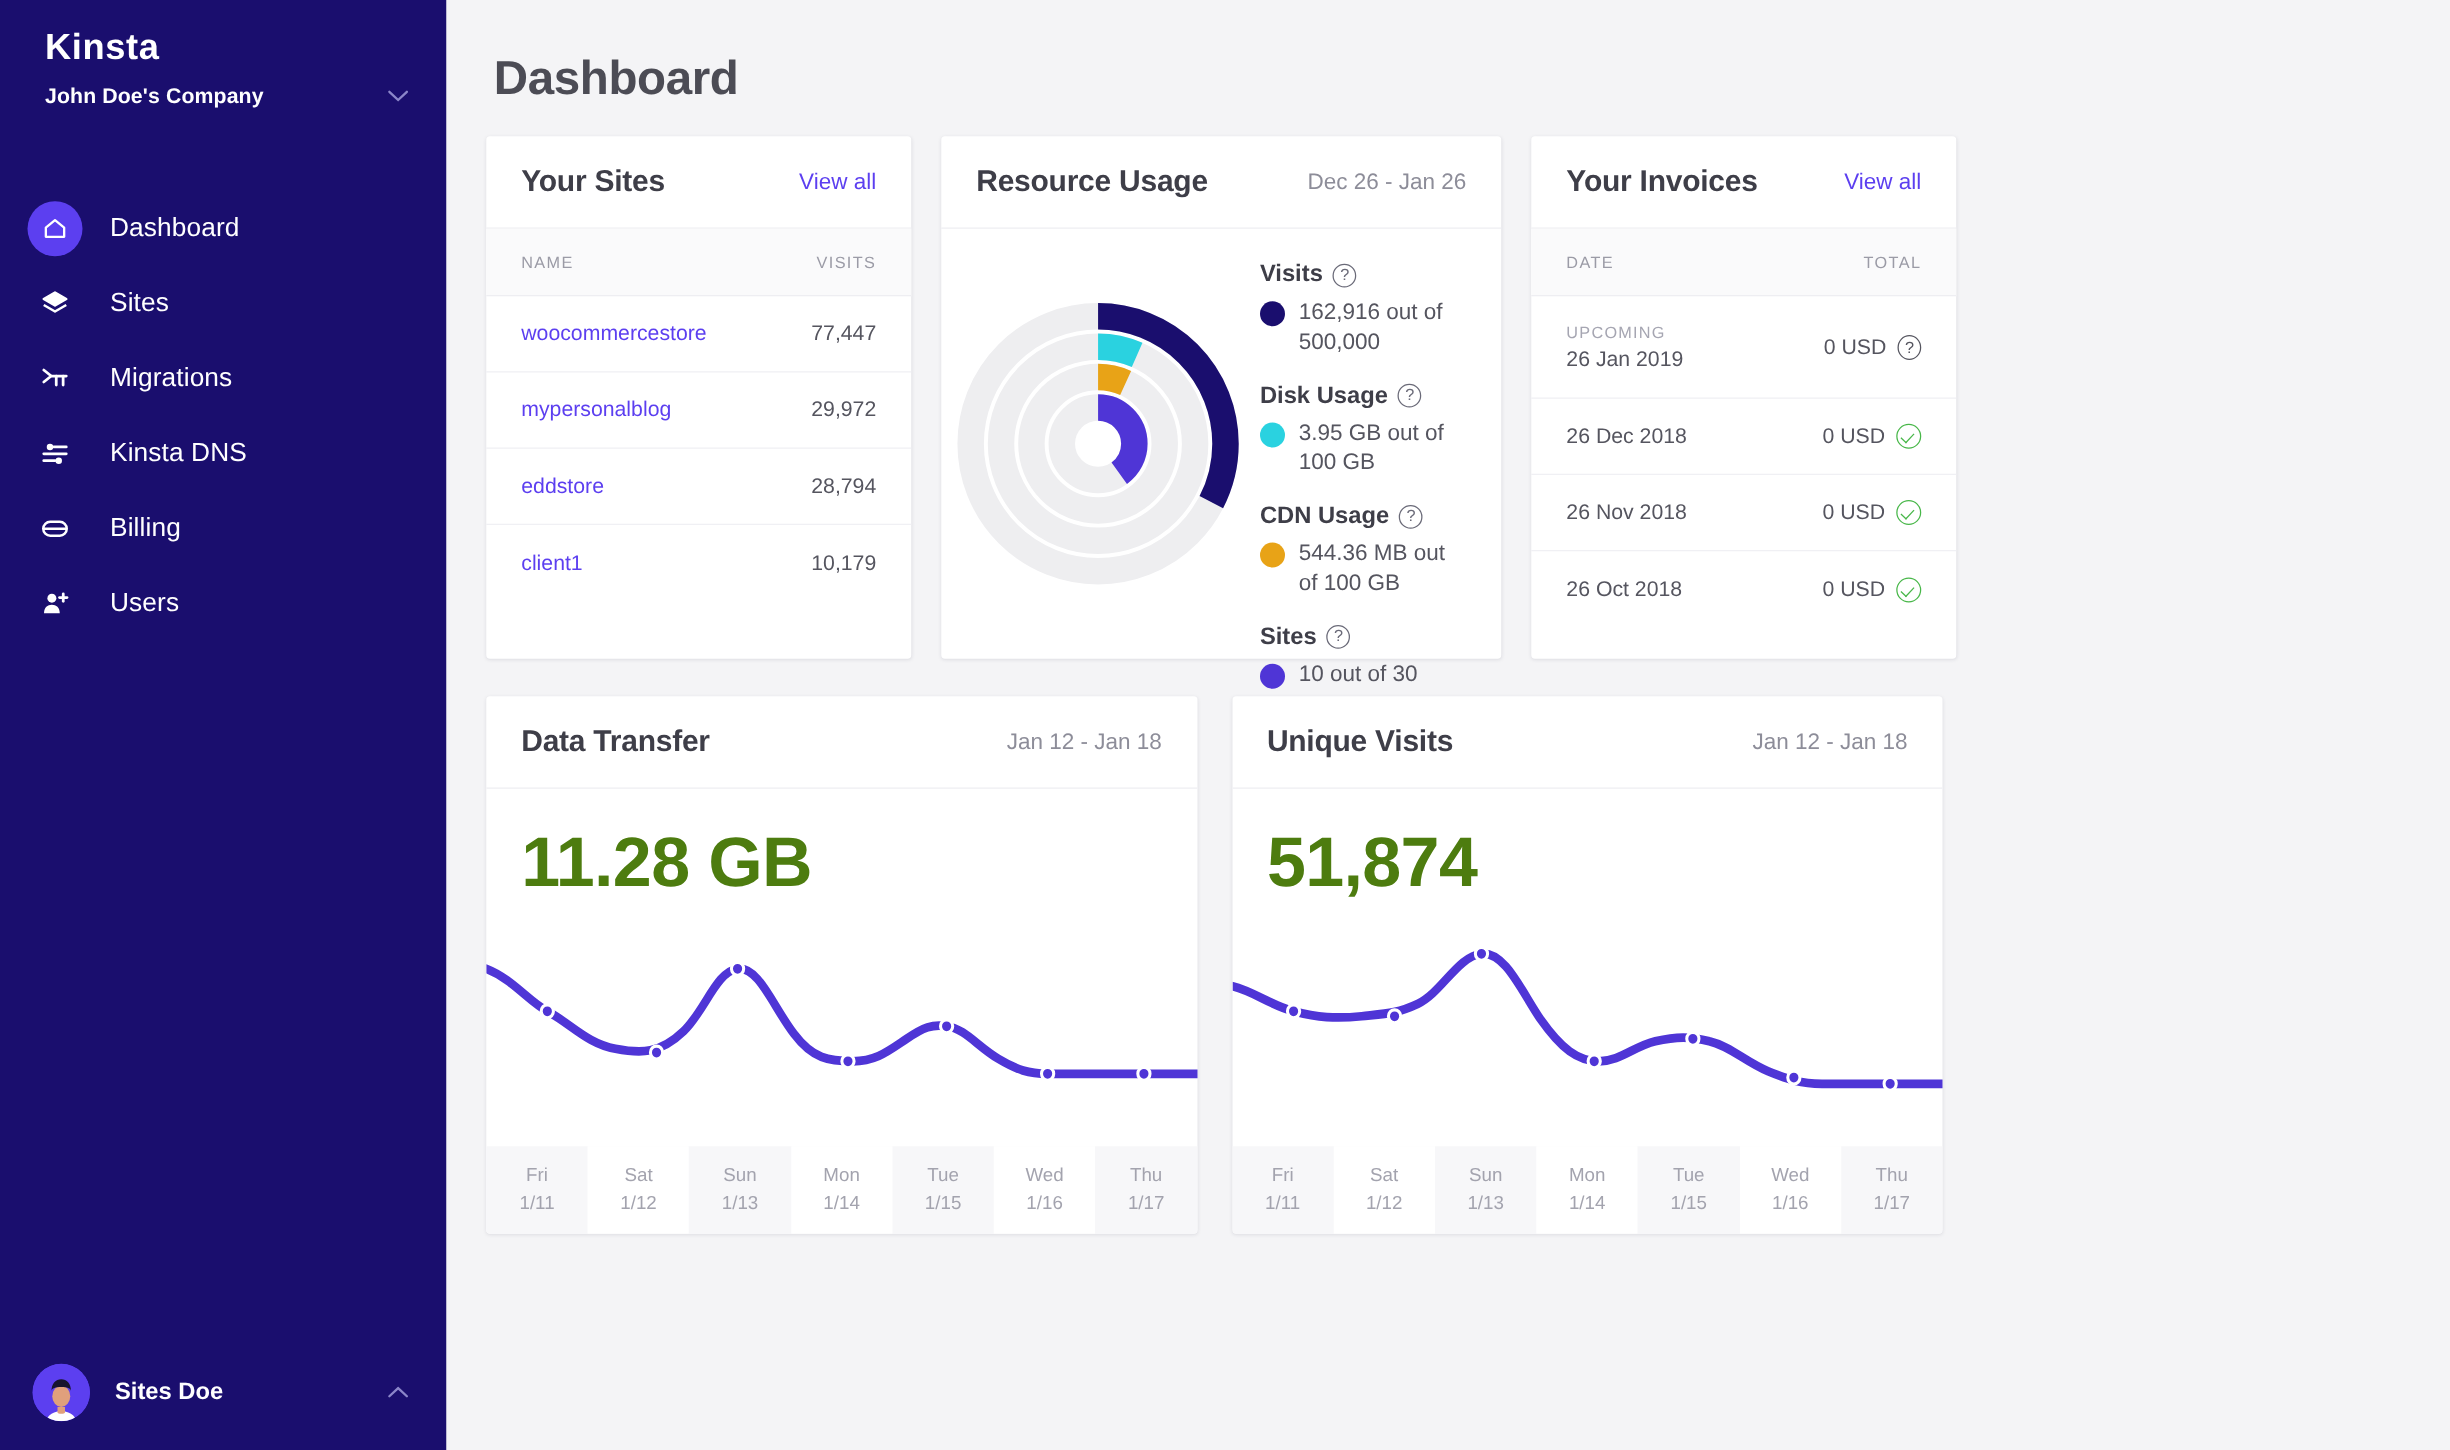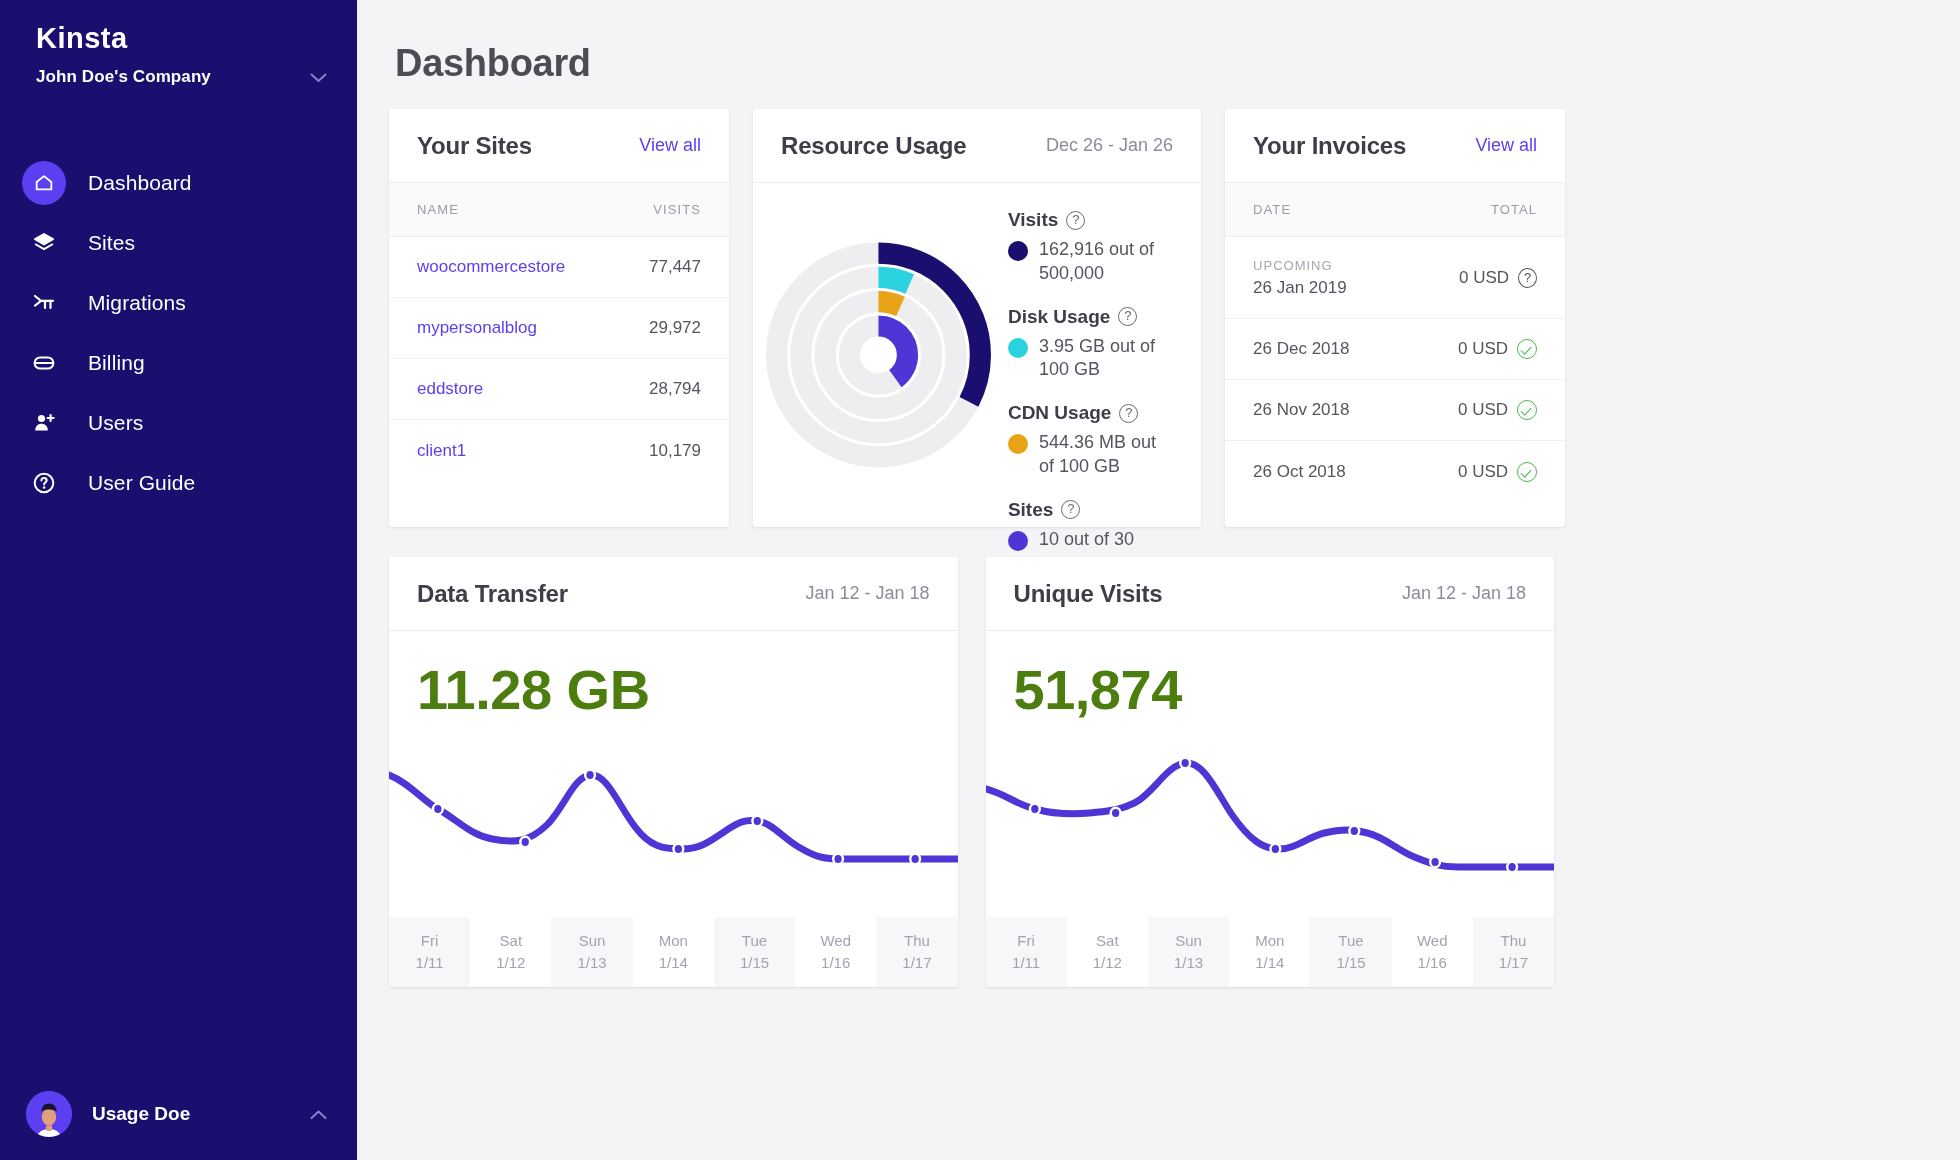--- a/index.html
+++ b/index.html
@@ -227,20 +227,32 @@
           <svg width="24" height="24" viewBox="0 0 24 24" fill="none" stroke="#fff" stroke-width="2.2" stroke-linecap="round" stroke-linejoin="round">
             <path d="M3 5 L9 9.8 L3 14.6"></path>
             <path d="M9.5 9.8 H21"></path>
             <path d="M13 9.8 V17"></path>
             <path d="M18.5 9.8 V17"></path>
           </svg>
         </span>
         <span class="nav-label">Migrations</span>
       </div>
 
+      <div class="nav-item">
+        <span class="nav-icon">
+          <svg width="24" height="24" viewBox="0 0 24 24" fill="none" stroke="#fff" stroke-width="2.2" stroke-linecap="round">
+            <circle cx="8" cy="6.5" r="2.6" fill="#fff" stroke="none"></circle>
+            <path d="M11 6.5 H21"></path>
+            <path d="M3 12 H21"></path>
+            <circle cx="15" cy="17.5" r="2.6" fill="#fff" stroke="none"></circle>
+            <path d="M3 17.5 H12"></path>
+          </svg>
+        </span>
+        <span class="nav-label">Kinsta DNS</span>
+      </div>
 
 
       <div class="nav-item">
         <span class="nav-icon">
           <svg width="24" height="24" viewBox="0 0 24 24" fill="none" stroke="#fff" stroke-width="2">
             <rect x="2.6" y="6.4" width="18.8" height="11.2" rx="5.6"></rect>
             <path d="M2.6 12 H21.4"></path>
           </svg>
         </span>
         <span class="nav-label">Billing</span>
@@ -252,44 +264,34 @@
             <circle cx="9.5" cy="7.5" r="3.6" fill="#fff" stroke="none"></circle>
             <path d="M3.2 19.5 C3.2 14.9 6 12.7 9.5 12.7 C13 12.7 15.8 14.9 15.8 19.5 Z" fill="#fff" stroke="none"></path>
             <path d="M18.6 4 V10" stroke-width="2.2"></path>
             <path d="M15.6 7 H21.6" stroke-width="2.2"></path>
           </svg>
         </span>
         <span class="nav-label">Users</span>
       </div>
 
 
-      <div class="nav-item">
-        <span class="nav-icon">
-          <svg width="24" height="24" viewBox="0 0 24 24" fill="none" stroke="#fff" stroke-width="2">
-            <circle cx="12" cy="12" r="9.3"></circle>
-            <path d="M9.4 9.5 C9.4 7.9 10.6 6.9 12.1 6.9 C13.6 6.9 14.7 7.9 14.7 9.3 C14.7 11.2 12.1 11.3 12.1 13.4" stroke-linecap="round"></path>
-            <circle cx="12.1" cy="16.6" r="1.25" fill="#fff" stroke="none"></circle>
-          </svg>
-        </span>
-        <span class="nav-label">User Guide</span>
-      </div>
 
     </nav>
 
     <div class="user-bar">
       <span class="avatar">
         <svg width="46" height="46" viewBox="0 0 46 46">
           <circle cx="23" cy="23" r="23" fill="#5c3ff0"></circle>
           <path d="M23 38 C14 38 11 44 11 46 L35 46 C35 44 32 38 23 38 Z" fill="#ffffff"></path>
           <ellipse cx="23" cy="26" rx="7.2" ry="8.6" fill="#e0a07c"></ellipse>
           <path d="M15.2 22 C15.2 15.5 18.6 12.4 23 12.4 C27.4 12.4 30.8 15.5 30.8 22 C30.8 19.5 27.5 18.6 23 18.6 C18.5 18.6 15.2 19.5 15.2 22 Z" fill="#17142e"></path>
           <path d="M20 34.5 L26 34.5 L26 39 C26 40.4 20 40.4 20 39 Z" fill="#e0a07c"></path>
         </svg>
       </span>
-      <span class="user-name">Usage Doe</span>
+      <span class="user-name">Sites Doe</span>
       <span class="user-caret">
         <svg width="17" height="10" viewBox="0 0 17 10">
             <path d="M1.5 8 L8.5 1.5 L15.5 8" stroke="#8b86c9" stroke-width="1.9" fill="none" stroke-linecap="round"></path>
           </svg>
       </span>
     </div>
   </aside>
 
   <main class="main">
 

